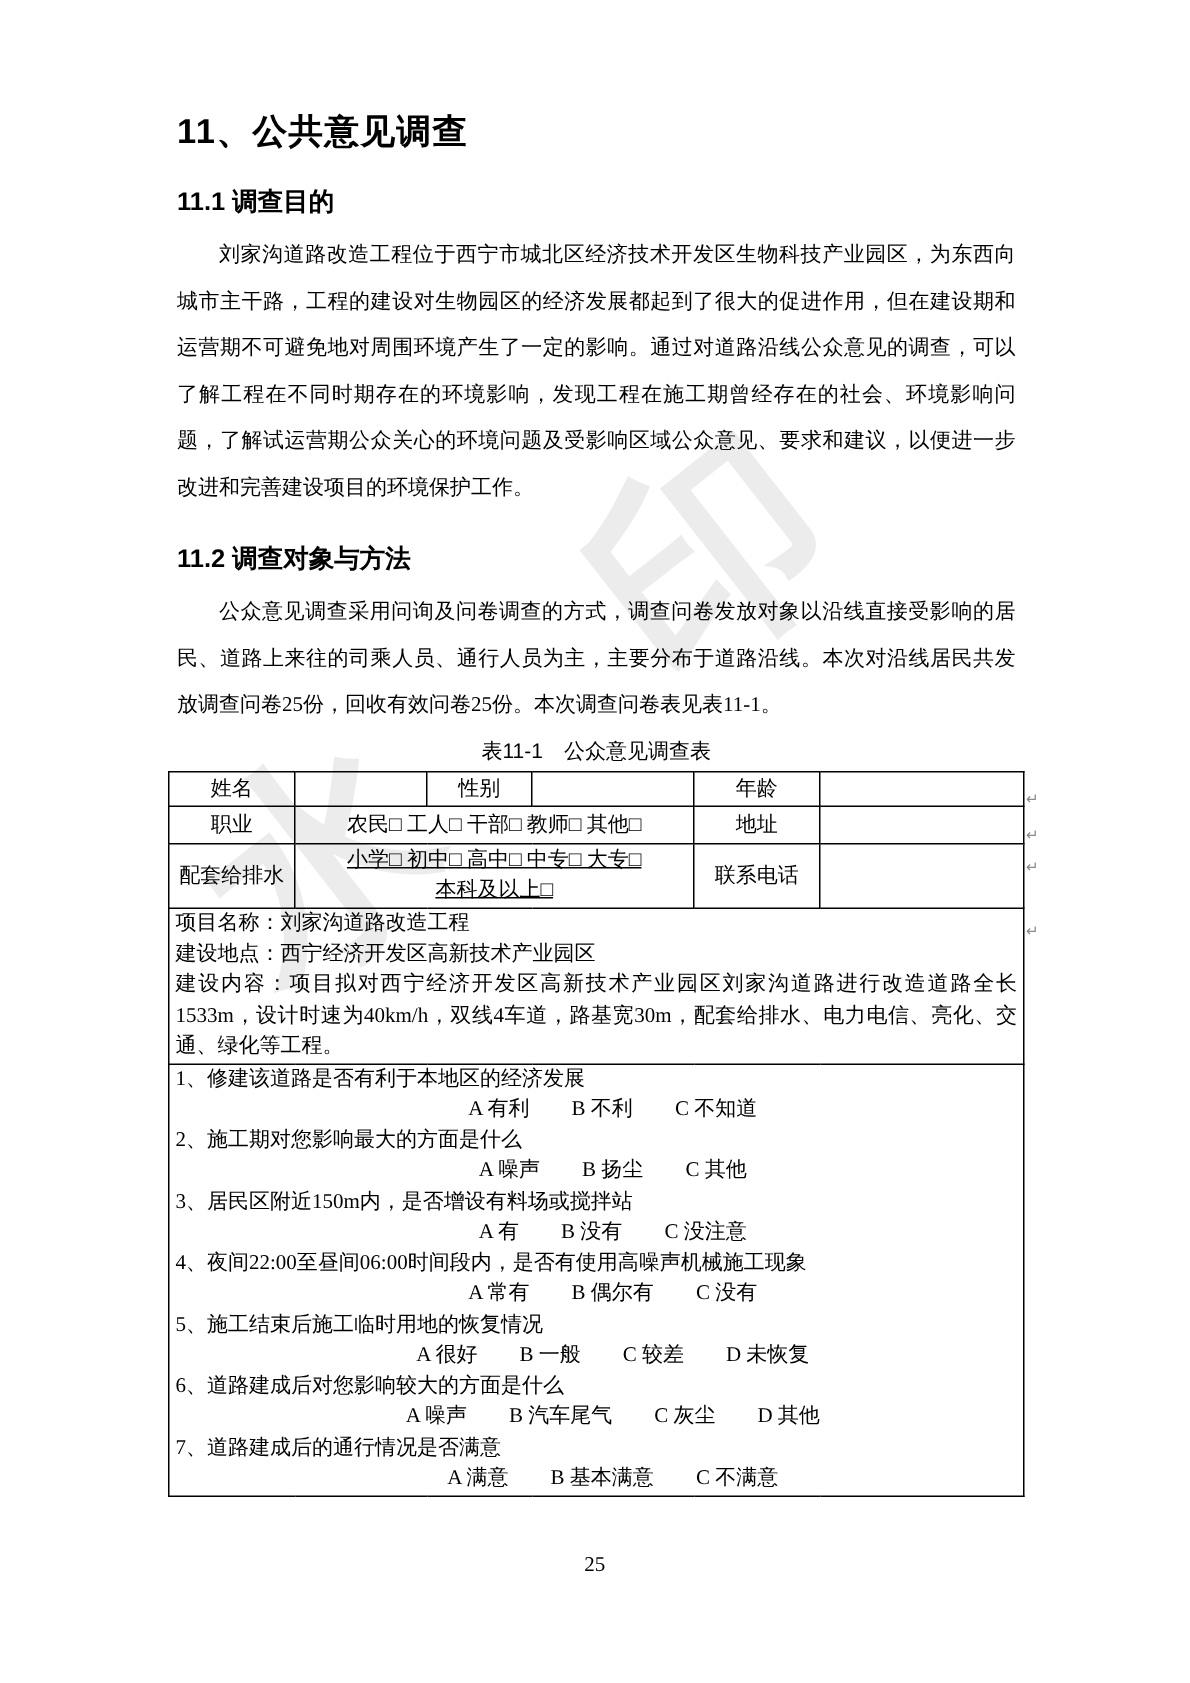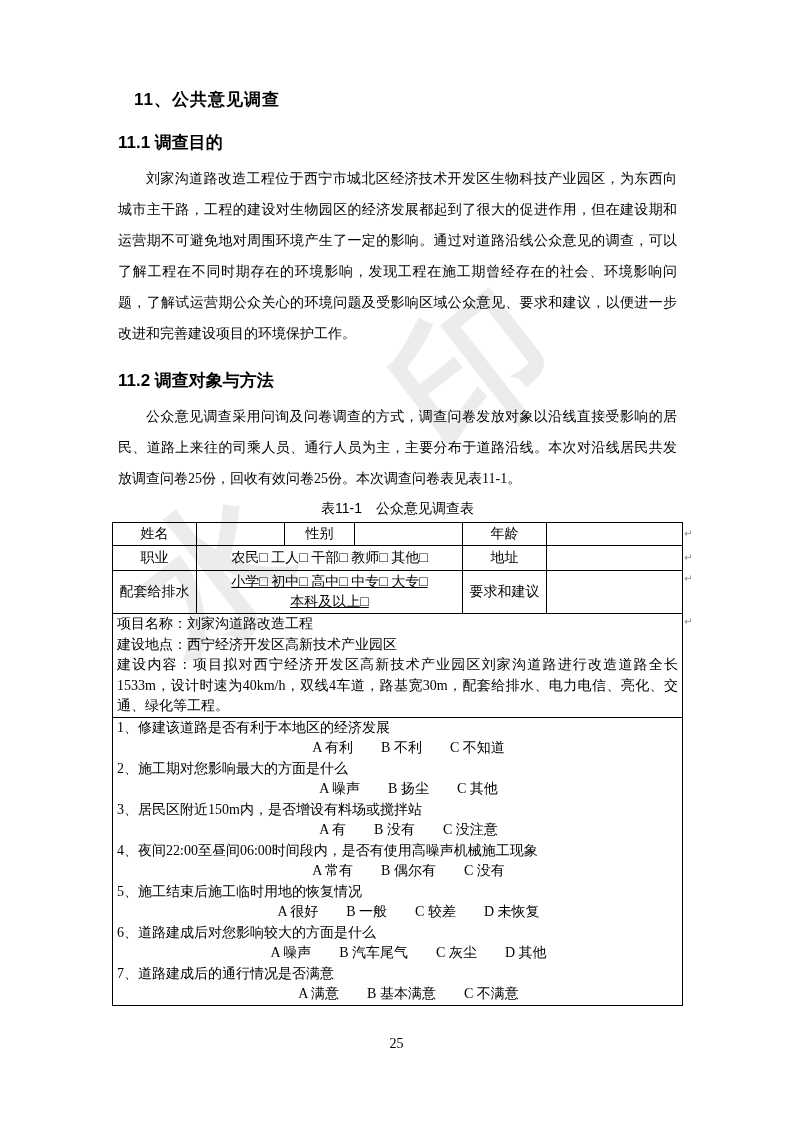--- a/index.html
+++ b/index.html
@@ -11,21 +11,21 @@
   .watermark {
     position:absolute; left:90px; top:330px; width:620px; z-index:0;
     font-size:150px; font-weight:bold; color:rgba(0,0,0,0.075);
     letter-spacing:1.2em; text-align:center;
     transform:rotate(-38deg); transform-origin:center center;
     font-family:"Liberation Sans","DejaVu Sans",sans-serif;
     pointer-events:none; white-space:nowrap;
   }
   .content { position:relative; z-index:1; padding:0 116px 0 118px; }
   h1.chapter {
-    margin:16px; padding-top:72px; font-size:17px; font-weight:bold;
+    margin:0; padding-top:72px; font-size:23px; font-weight:bold;
     font-family:"Liberation Sans","DejaVu Sans",sans-serif; letter-spacing:1px;
   }
   h2.section {
     margin:20px 0 0; font-size:17px; font-weight:bold;
     font-family:"Liberation Sans","DejaVu Sans",sans-serif;
   }
   p.body-par {
     margin:9px 0 0; font-size:14px; line-height:31px;
     text-align:justify; text-indent:2em;
   }
@@ -102,21 +102,21 @@
         <td class="opts" colspan="3">农民□ 工人□ 干部□ 教师□ 其他□</td>
         <td class="lbl">地址</td>
         <td></td>
       </tr>
       <tr class="r3">
         <td class="lbl">配套给排水</td>
         <td class="opts" colspan="3">
           <div>小学□ 初中□ 高中□ 中专□ 大专□</div>
           <div>本科及以上□</div>
         </td>
-        <td class="lbl">要求和建议</td>
+        <td class="lbl">联系电话</td>
         <td></td>
       </tr>
       <tr>
         <td class="project" colspan="6">
           <div>项目名称：刘家沟道路改造工程</div>
           <div>建设地点：西宁经济开发区高新技术产业园区</div>
           <div>建设内容：项目拟对西宁经济开发区高新技术产业园区刘家沟道路进行改造道路全长1533m，设计时速为40km/h，双线4车道，路基宽30m，配套给排水、电力电信、亮化、交通、绿化等工程。</div>
         </td>
       </tr>
       <tr>

